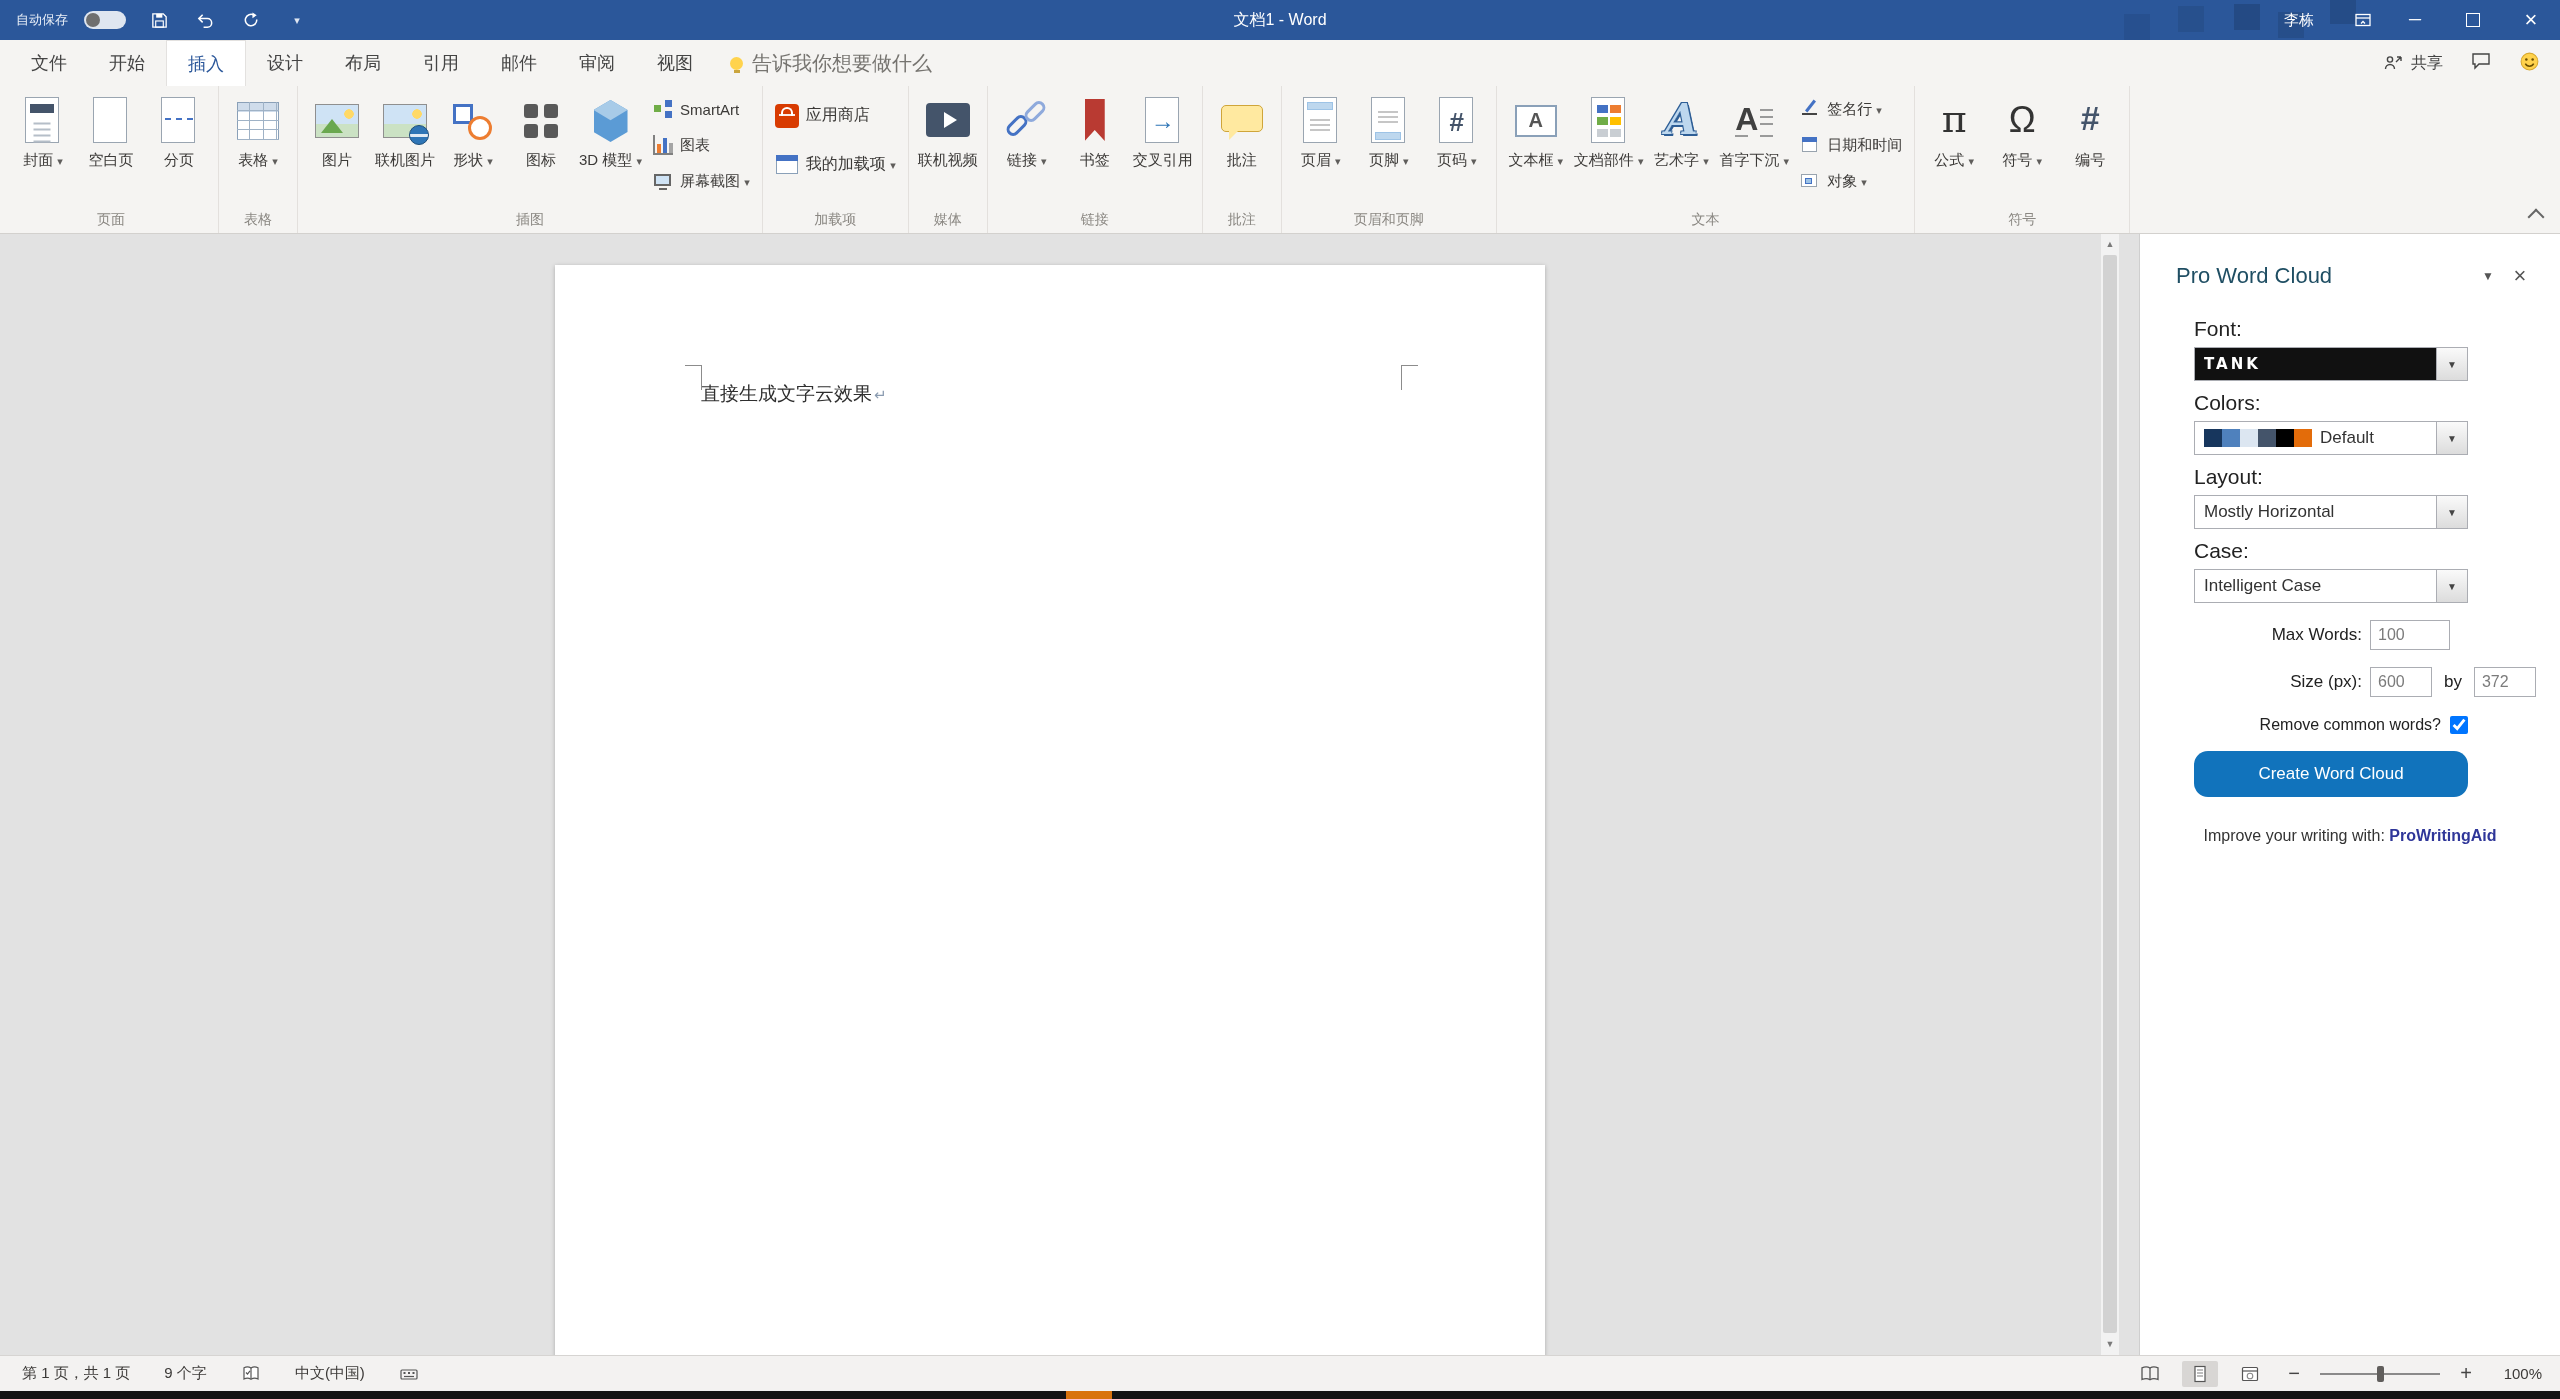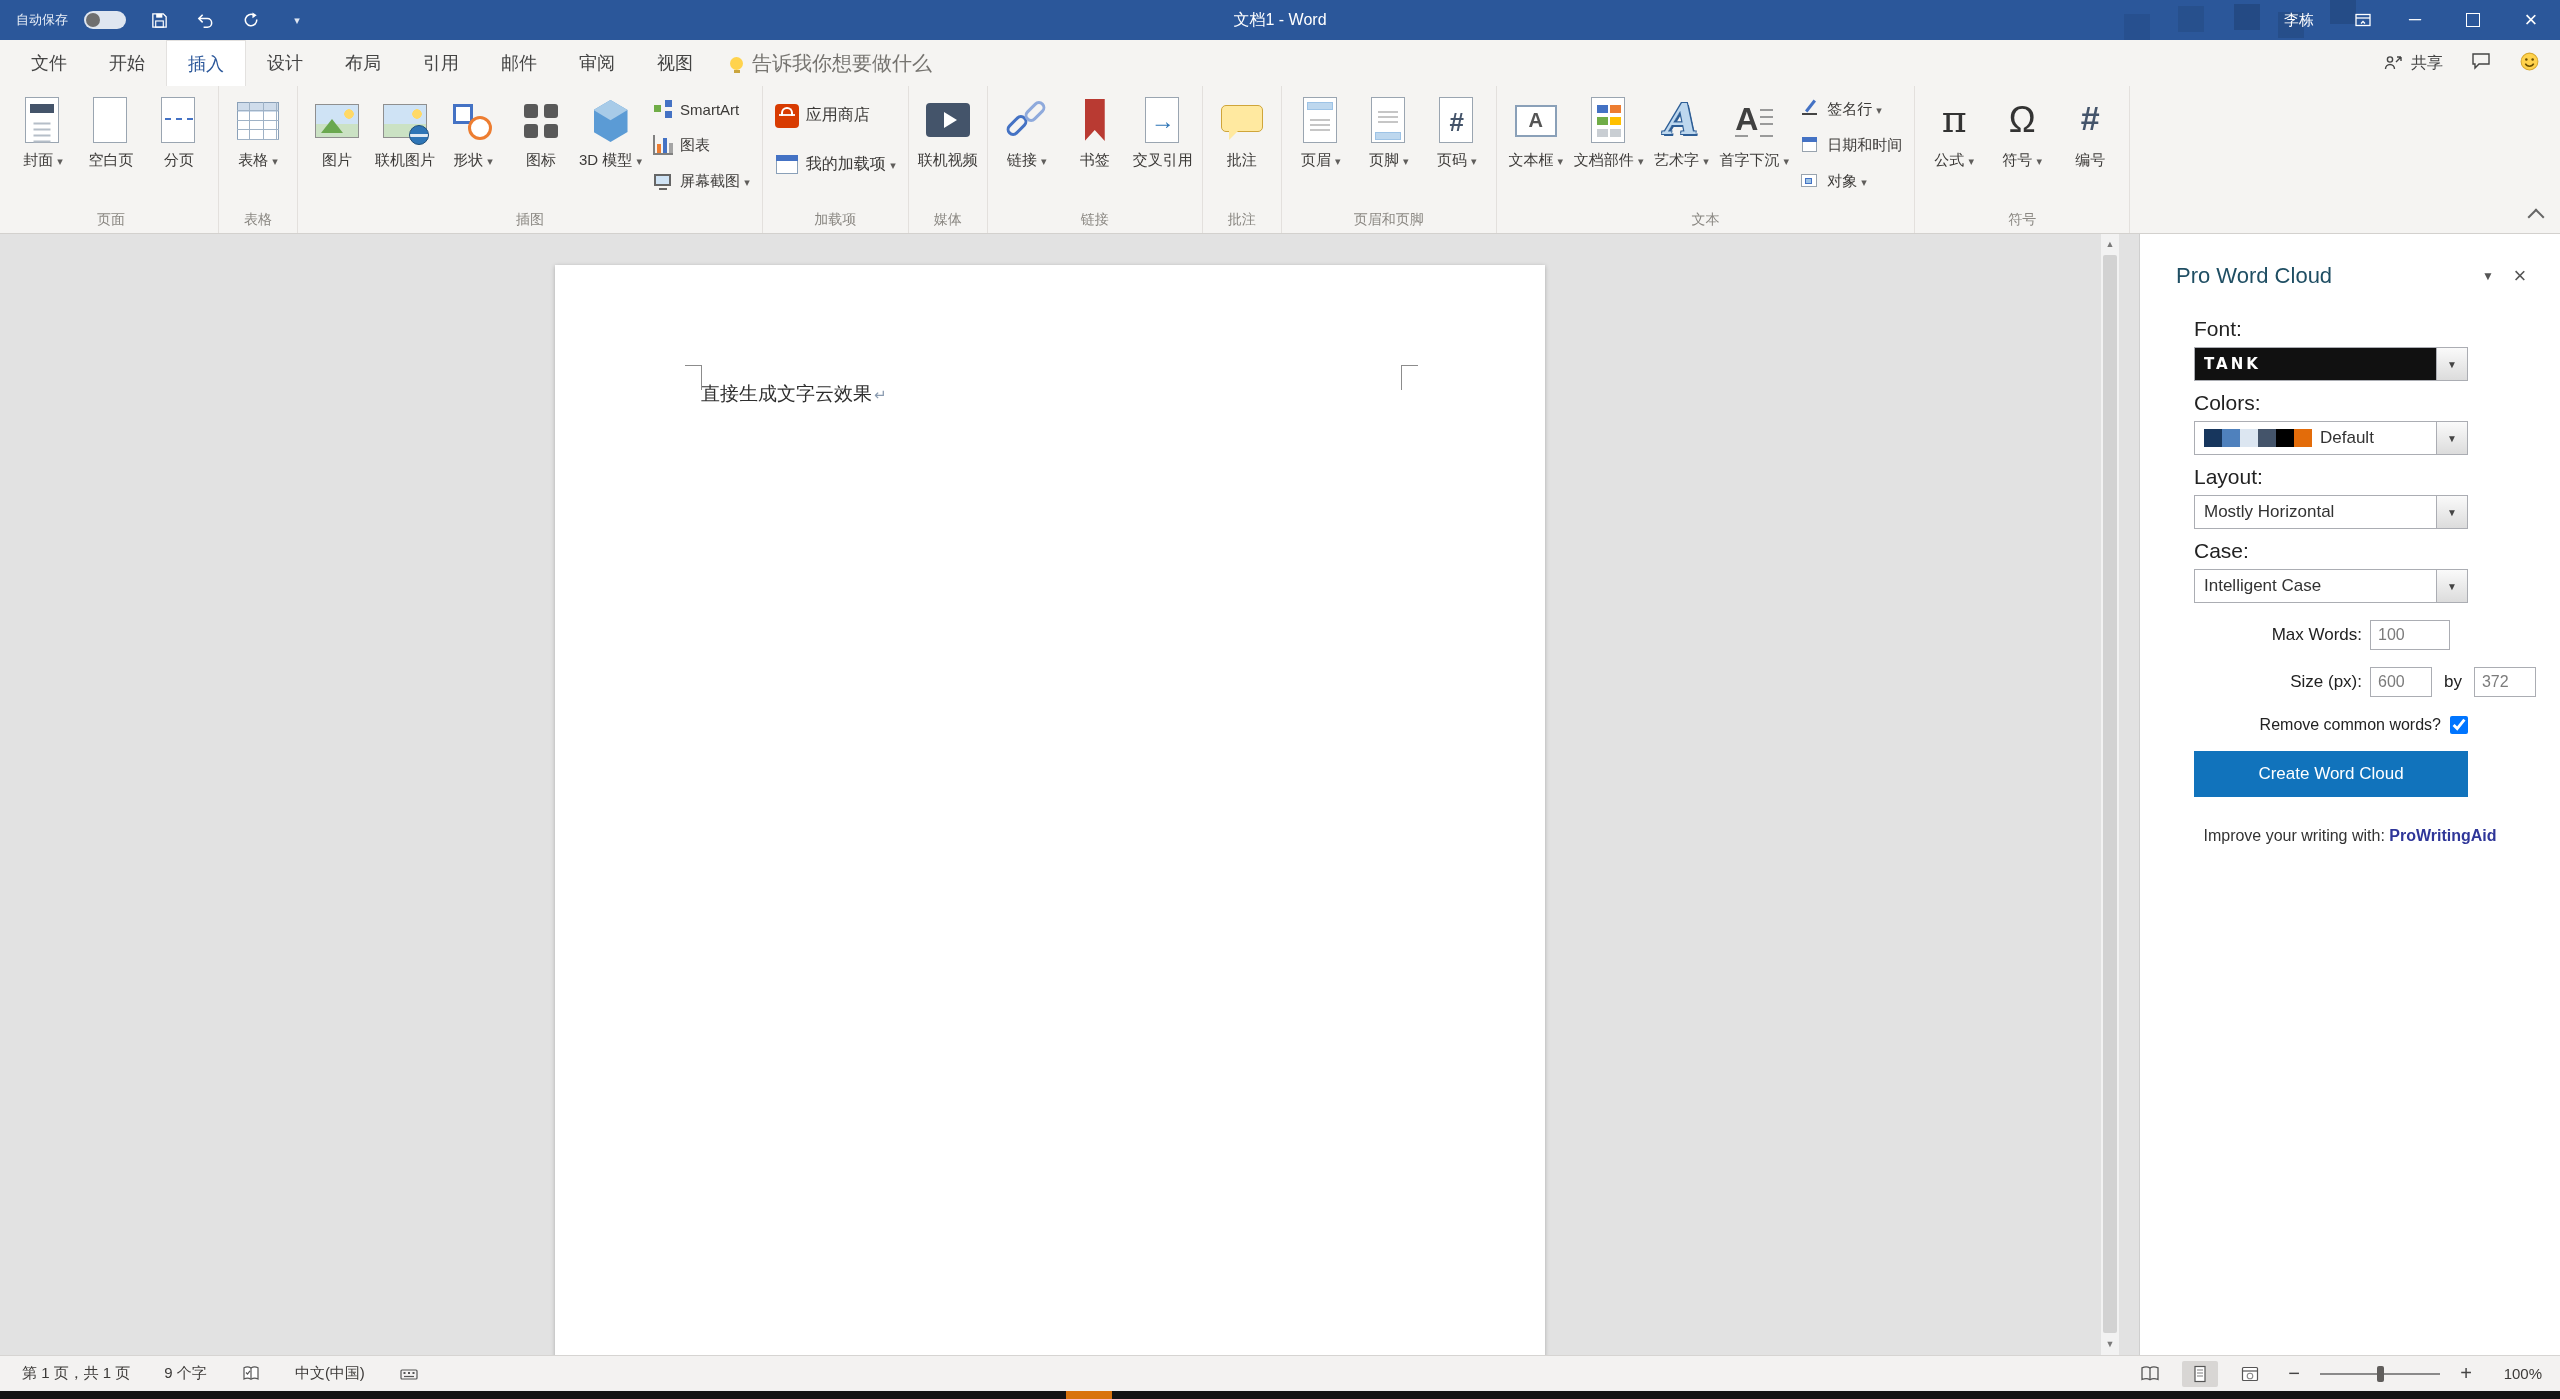--- a/index.html
+++ b/index.html
@@ -151,21 +151,21 @@
   .swatches{display:flex;margin-right:8px}
   .swatch{width:18px;height:18px;display:inline-block}
   .tp-row{display:flex;align-items:center;margin-top:17px}
   .tp-row .rlabel{flex:0 0 168px;text-align:right;margin-right:8px;font-size:17px;color:#222}
   .tp-input{height:30px;border:1px solid #abadb3;font-size:16px;color:#7b7b7b;padding:0 7px;box-sizing:border-box;font-family:inherit}
   .w80{width:80px}.w62{width:62px}
   .by{margin:0 12px;font-size:17px;color:#222}
   .tp-check-row{display:flex;justify-content:flex-end;align-items:center;gap:9px;margin-top:19px;font-size:16px;color:#222}
   .tp-check{width:18px;height:18px;margin:0}
   .tp-create{width:274px;height:46px;margin-top:17px;background:var(--c-btn,#1173bc);color:#fff;font-size:17px;
-             border:none;display:flex;align-items:center;justify-content:center;border-radius:0;font-family:inherit}
+             border:none;display:flex;align-items:center;justify-content:center;border-radius:14px;font-family:inherit}
   .tp-improve{text-align:center;margin-top:30px;font-size:16px;color:#333}
   .tp-improve .link{font-weight:700;color:var(--c-link,#2f3699)}
   
   .statusbar{position:absolute;left:0;right:0;bottom:8px;height:36px;background:#f3f2f1;border-top:1px solid #d6d4d2;
              display:flex;align-items:center;font-size:15px;color:#3c3a38;box-sizing:border-box}
   .sb-left{display:flex;align-items:center;gap:34px;padding-left:22px}
   .sb-right{margin-left:auto;display:flex;align-items:center;gap:14px;padding-right:18px}
   .sb-icon{display:flex;align-items:center}
   .viewbtn{width:36px;height:26px;display:flex;align-items:center;justify-content:center;border-radius:2px}
   .viewbtn.sel{background:#d8d6d4}

